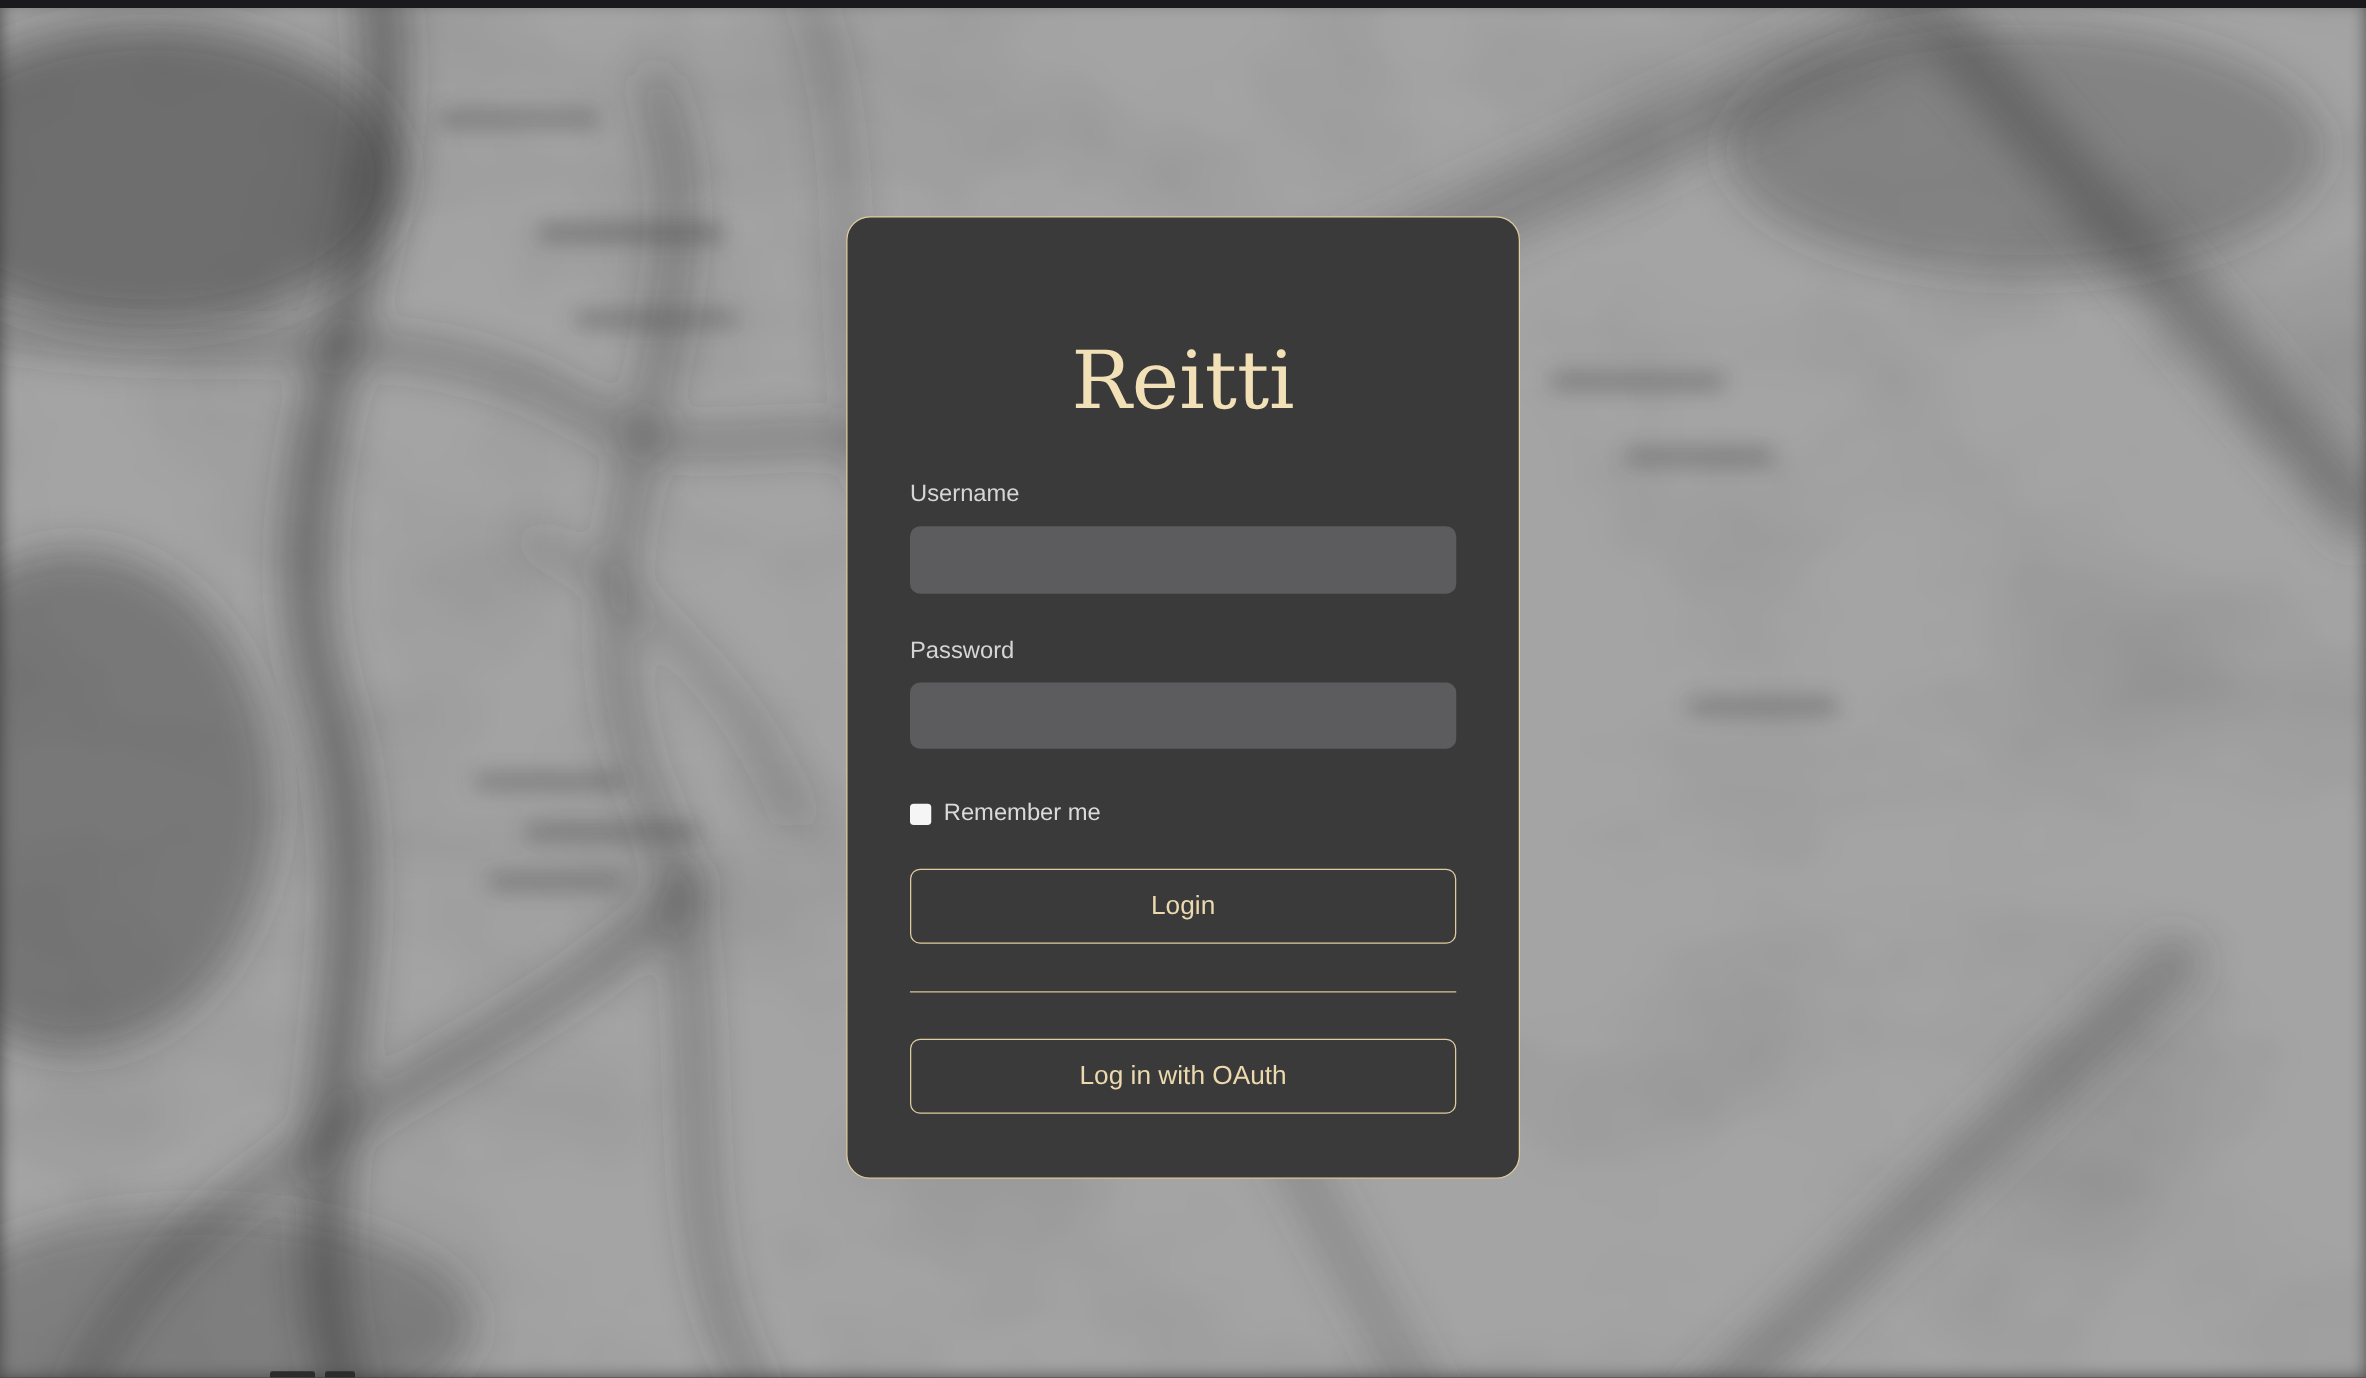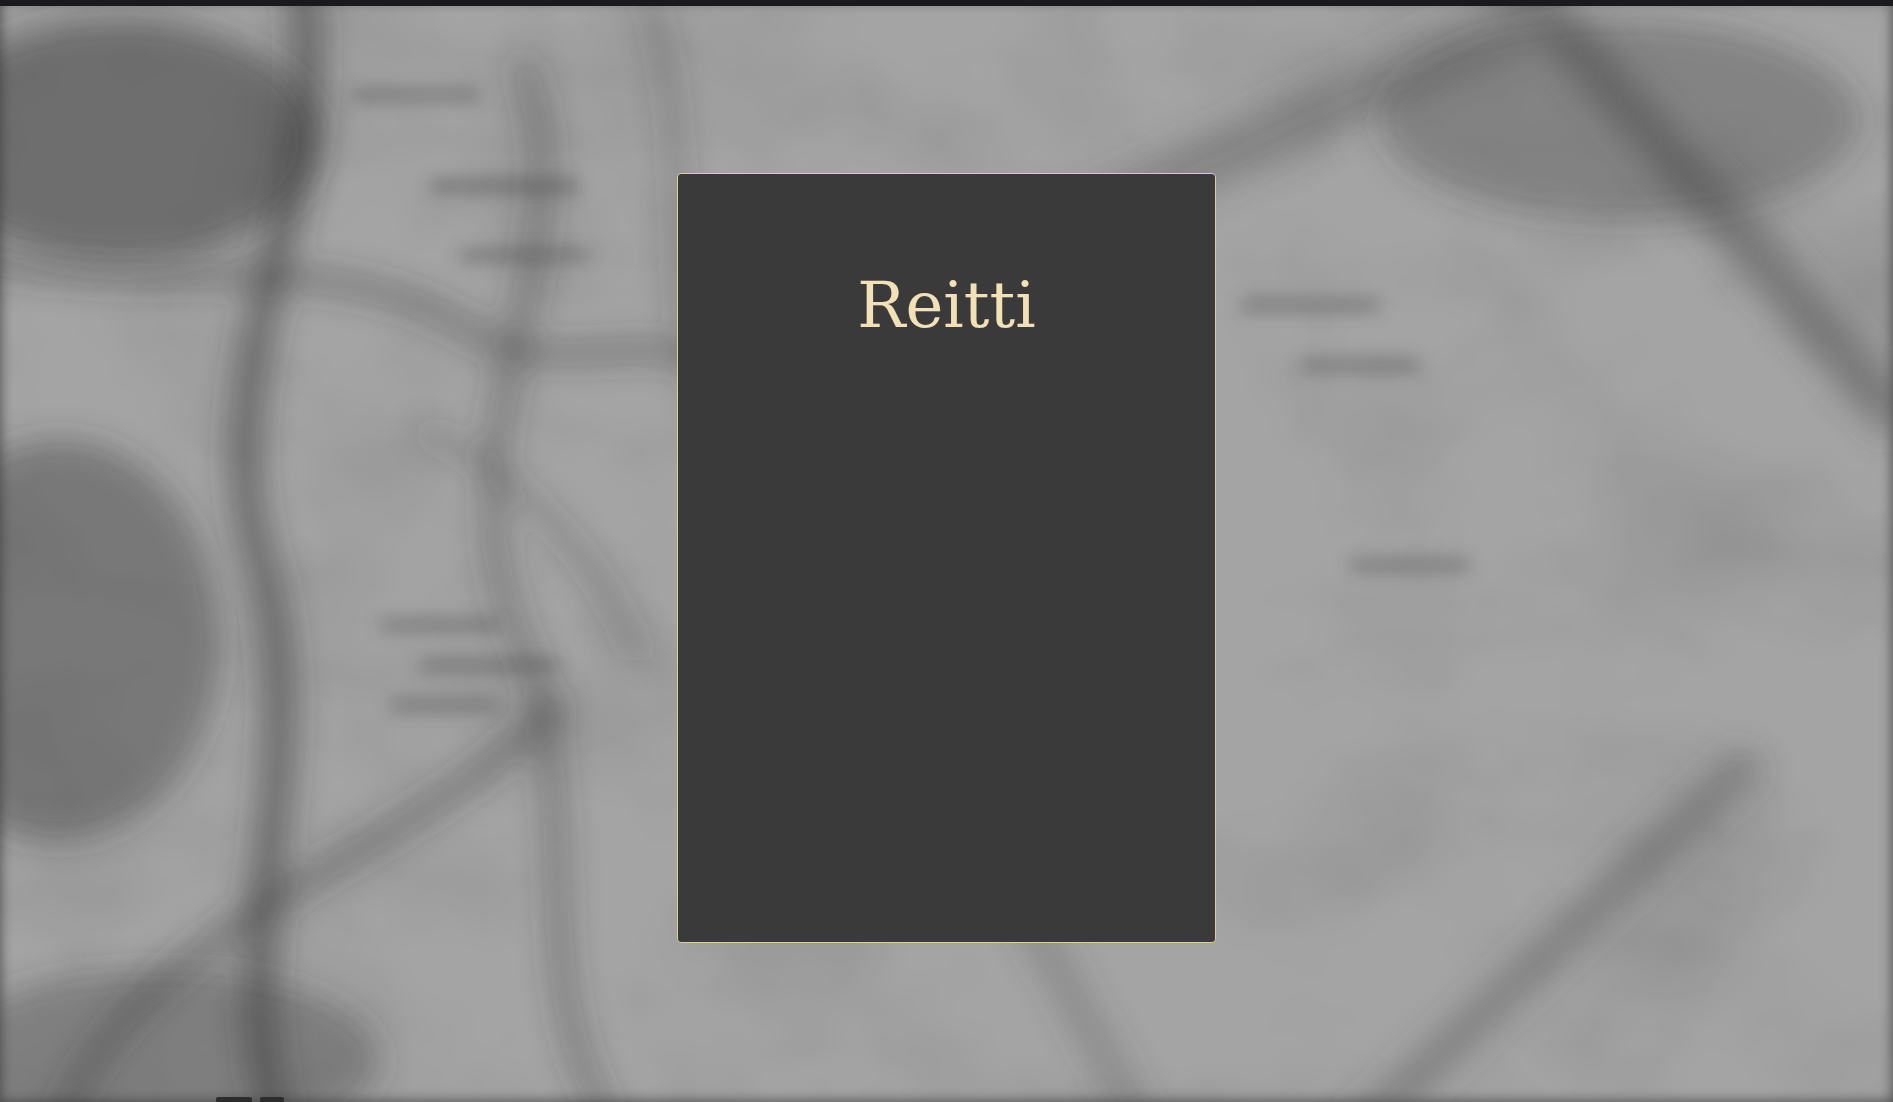--- a/index.html
+++ b/index.html
@@ -27,21 +27,21 @@
   .bottom-mark { position: absolute; z-index: 2; background: #2c2c2c; border-radius: 2px 2px 0 0; }
   .bottom-mark.m1 { left: 216px; top: 1097px; width: 36px; height: 5px; }
   .bottom-mark.m2 { left: 260px; top: 1097px; width: 24px; height: 5px; }
 
   .card {
     position: absolute;
     left: 677px; top: 173px;
     width: 539px; height: 770px;
     background: #3a3a3b;
     border: 1px solid #e0cd9f;
-    border-radius: 4px;
+    border-radius: 19px;
     padding: 96px 50px 0 50px;
     z-index: 1;
   }
   .app-title {
     font-family: "DejaVu Serif", serif;
     font-weight: 400;
     font-size: 64px;
     line-height: 70px;
     color: #f2e0b6;
     text-align: center;
@@ -172,13 +172,31 @@
   </g>
 </svg>
 
 <div class="topbar"></div>
 <div class="bottom-mark m1"></div>
 <div class="bottom-mark m2"></div>
 
 <div class="card">
   <h1 class="app-title">Reitti</h1>
 
+  <form>
+    <label class="field-label" for="username">Username</label>
+    <input class="text-input" type="text" id="username" value="" style="">
+
+    <label class="field-label second" for="password">Password</label>
+    <input class="text-input pw" type="password" id="password" value="" style="">
+
+    <div class="remember-row">
+      <input type="checkbox" class="checkbox" id="remember" style="">
+      <label class="remember-label" for="remember">Remember me</label>
+    </div>
+
+    <button type="submit" class="btn login">Login</button>
+
+    <div class="divider"></div>
+
+    <button type="button" class="btn oauth">Log in with OAuth</button>
+  </form>
 </div>
 
 </body></html>

